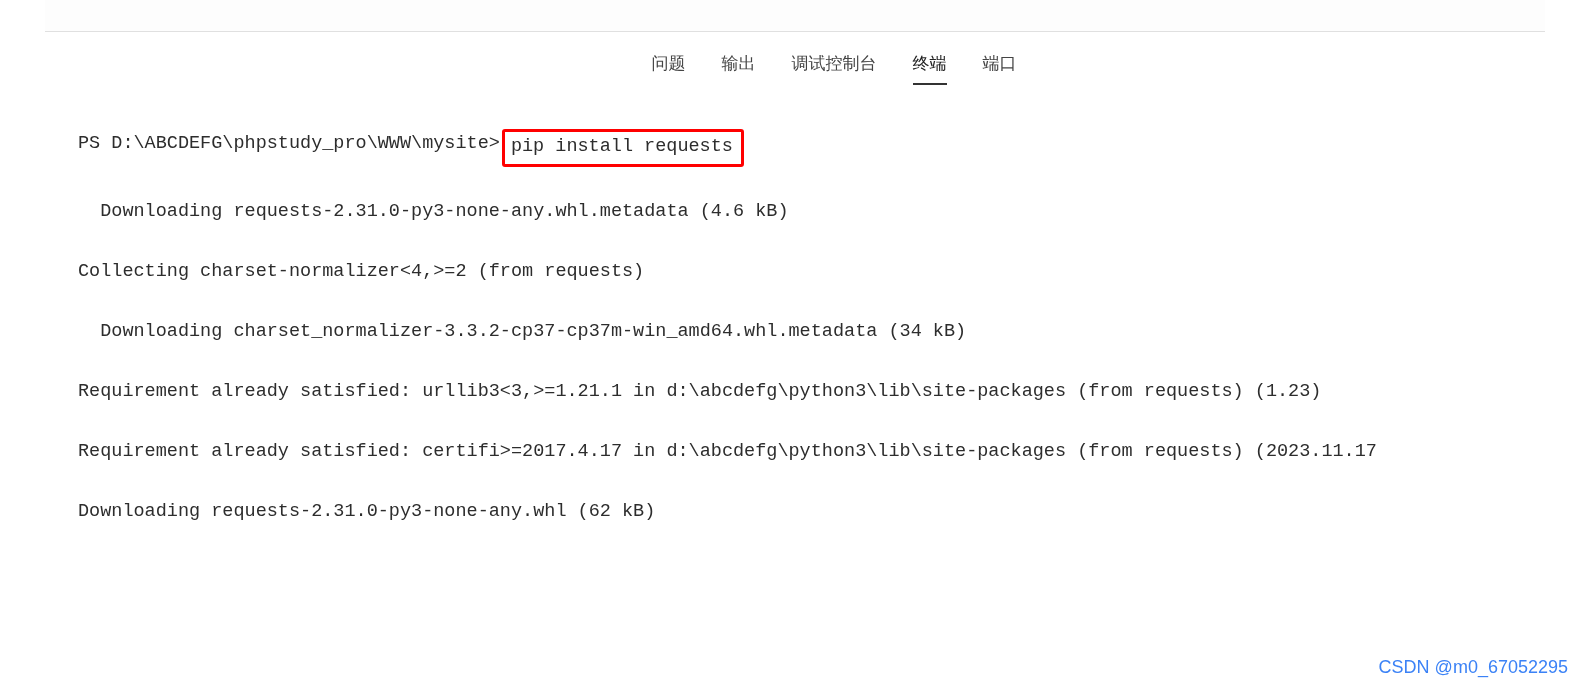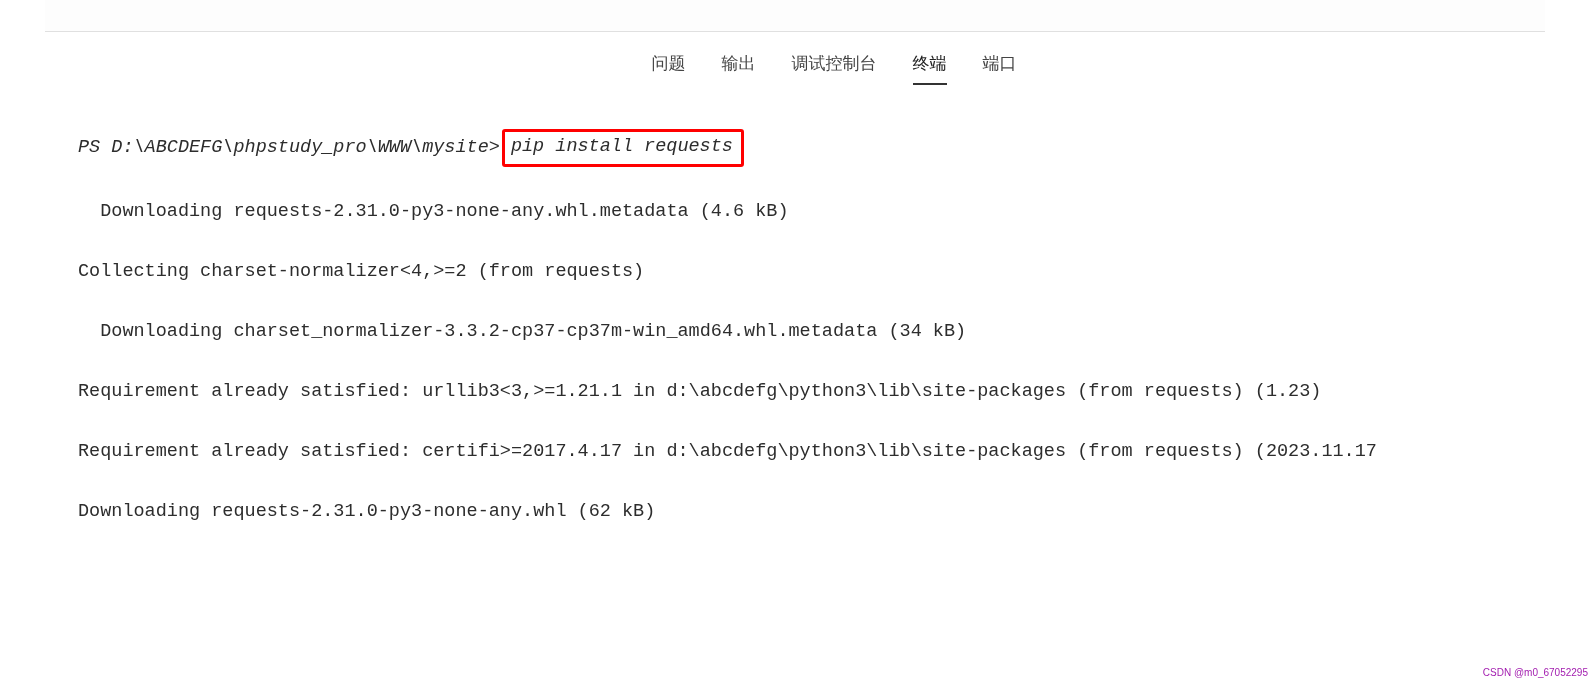--- a/index.html
+++ b/index.html
@@ -42,36 +42,34 @@
     .terminal {
       font-family: "Consolas", "Courier New", monospace;
       font-size: 18.5px;
       line-height: 30px;
       padding: 0 0 0 78px;
       color: #2d2d2d;
       white-space: pre;
     }
     .prompt-line {
       display: flex;
-      align-items: center;
-      font-style: italic;
     }
     .highlight-box {
       border: 3px solid #ff0000;
       border-radius: 3px;
       padding: 0px 8px 2px 6px;
       margin-left: 2px;
       display: inline-block;
     }
     .watermark {
       position: absolute;
       bottom: 2px;
-      right: 2px;
-      font-size: 10px;
-      color: #a21caf;
+      right: 22px;
+      font-size: 18px;
+      color: #3b82f6;
       font-family: -apple-system, sans-serif;
     }
   </style>
 </head>
 <body>
 
 <div class="top-divider"></div>
 
 <div class="tabs">
   <div class="tab">问题</div>

